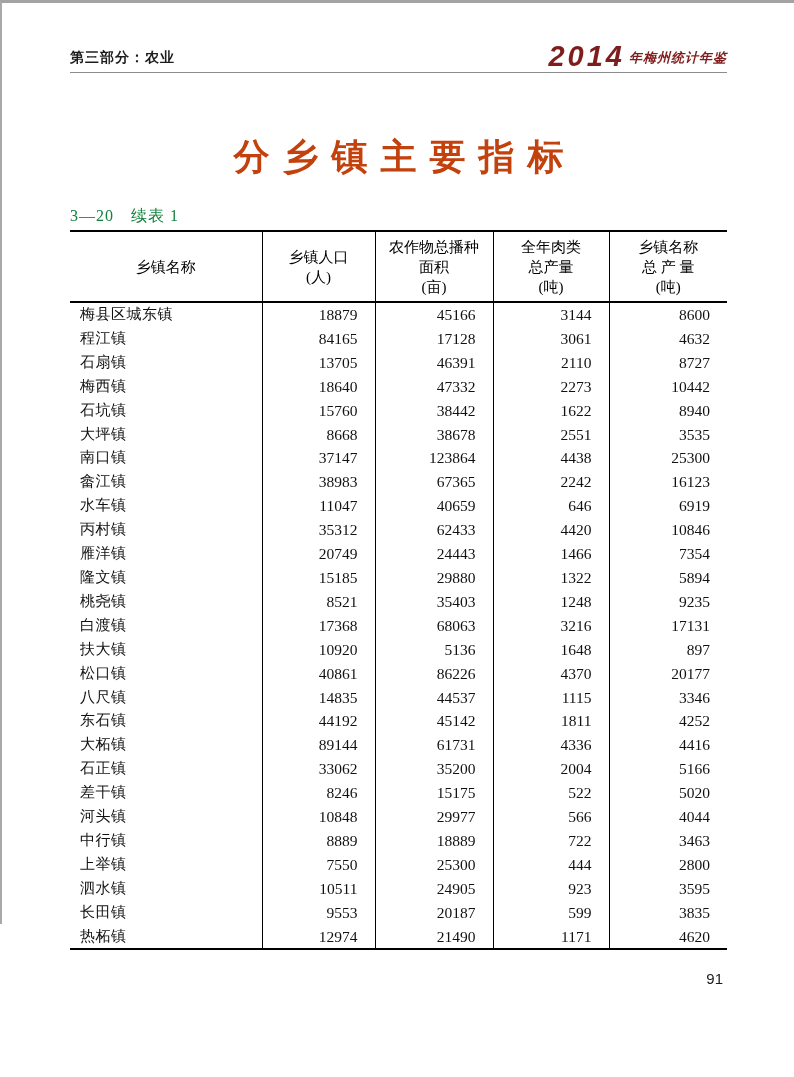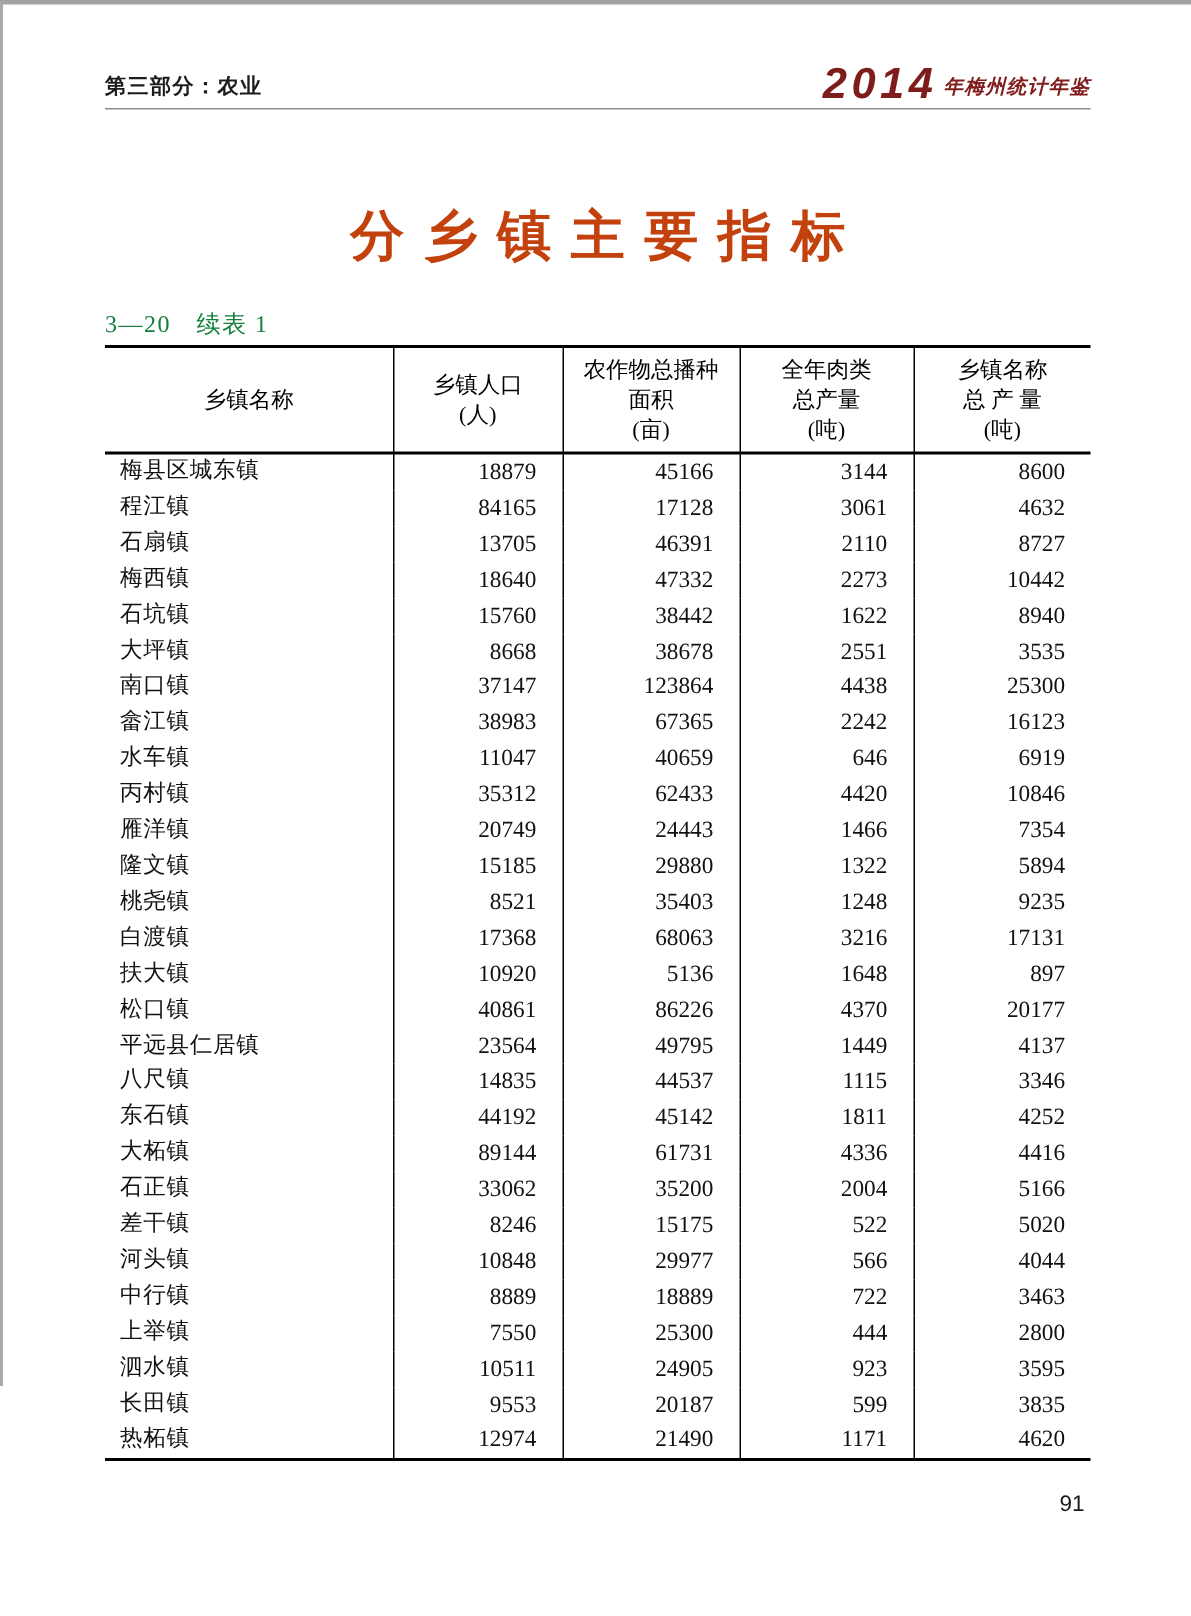--- a/index.html
+++ b/index.html
@@ -272,27 +272,20 @@
           </tr>
 
           <tr>
             <td class="c-name">松口镇</td>
             <td class="c-num">40861</td>
             <td class="c-num">86226</td>
             <td class="c-num">4370</td>
             <td class="c-num">20177</td>
           </tr>
 
-          <tr>
-            <td class="c-name">平远县仁居镇</td>
-            <td class="c-num">23564</td>
-            <td class="c-num">49795</td>
-            <td class="c-num">1449</td>
-            <td class="c-num">4137</td>
-          </tr>
 
           <tr>
             <td class="c-name">八尺镇</td>
             <td class="c-num">14835</td>
             <td class="c-num">44537</td>
             <td class="c-num">1115</td>
             <td class="c-num">3346</td>
           </tr>
 
           <tr>

